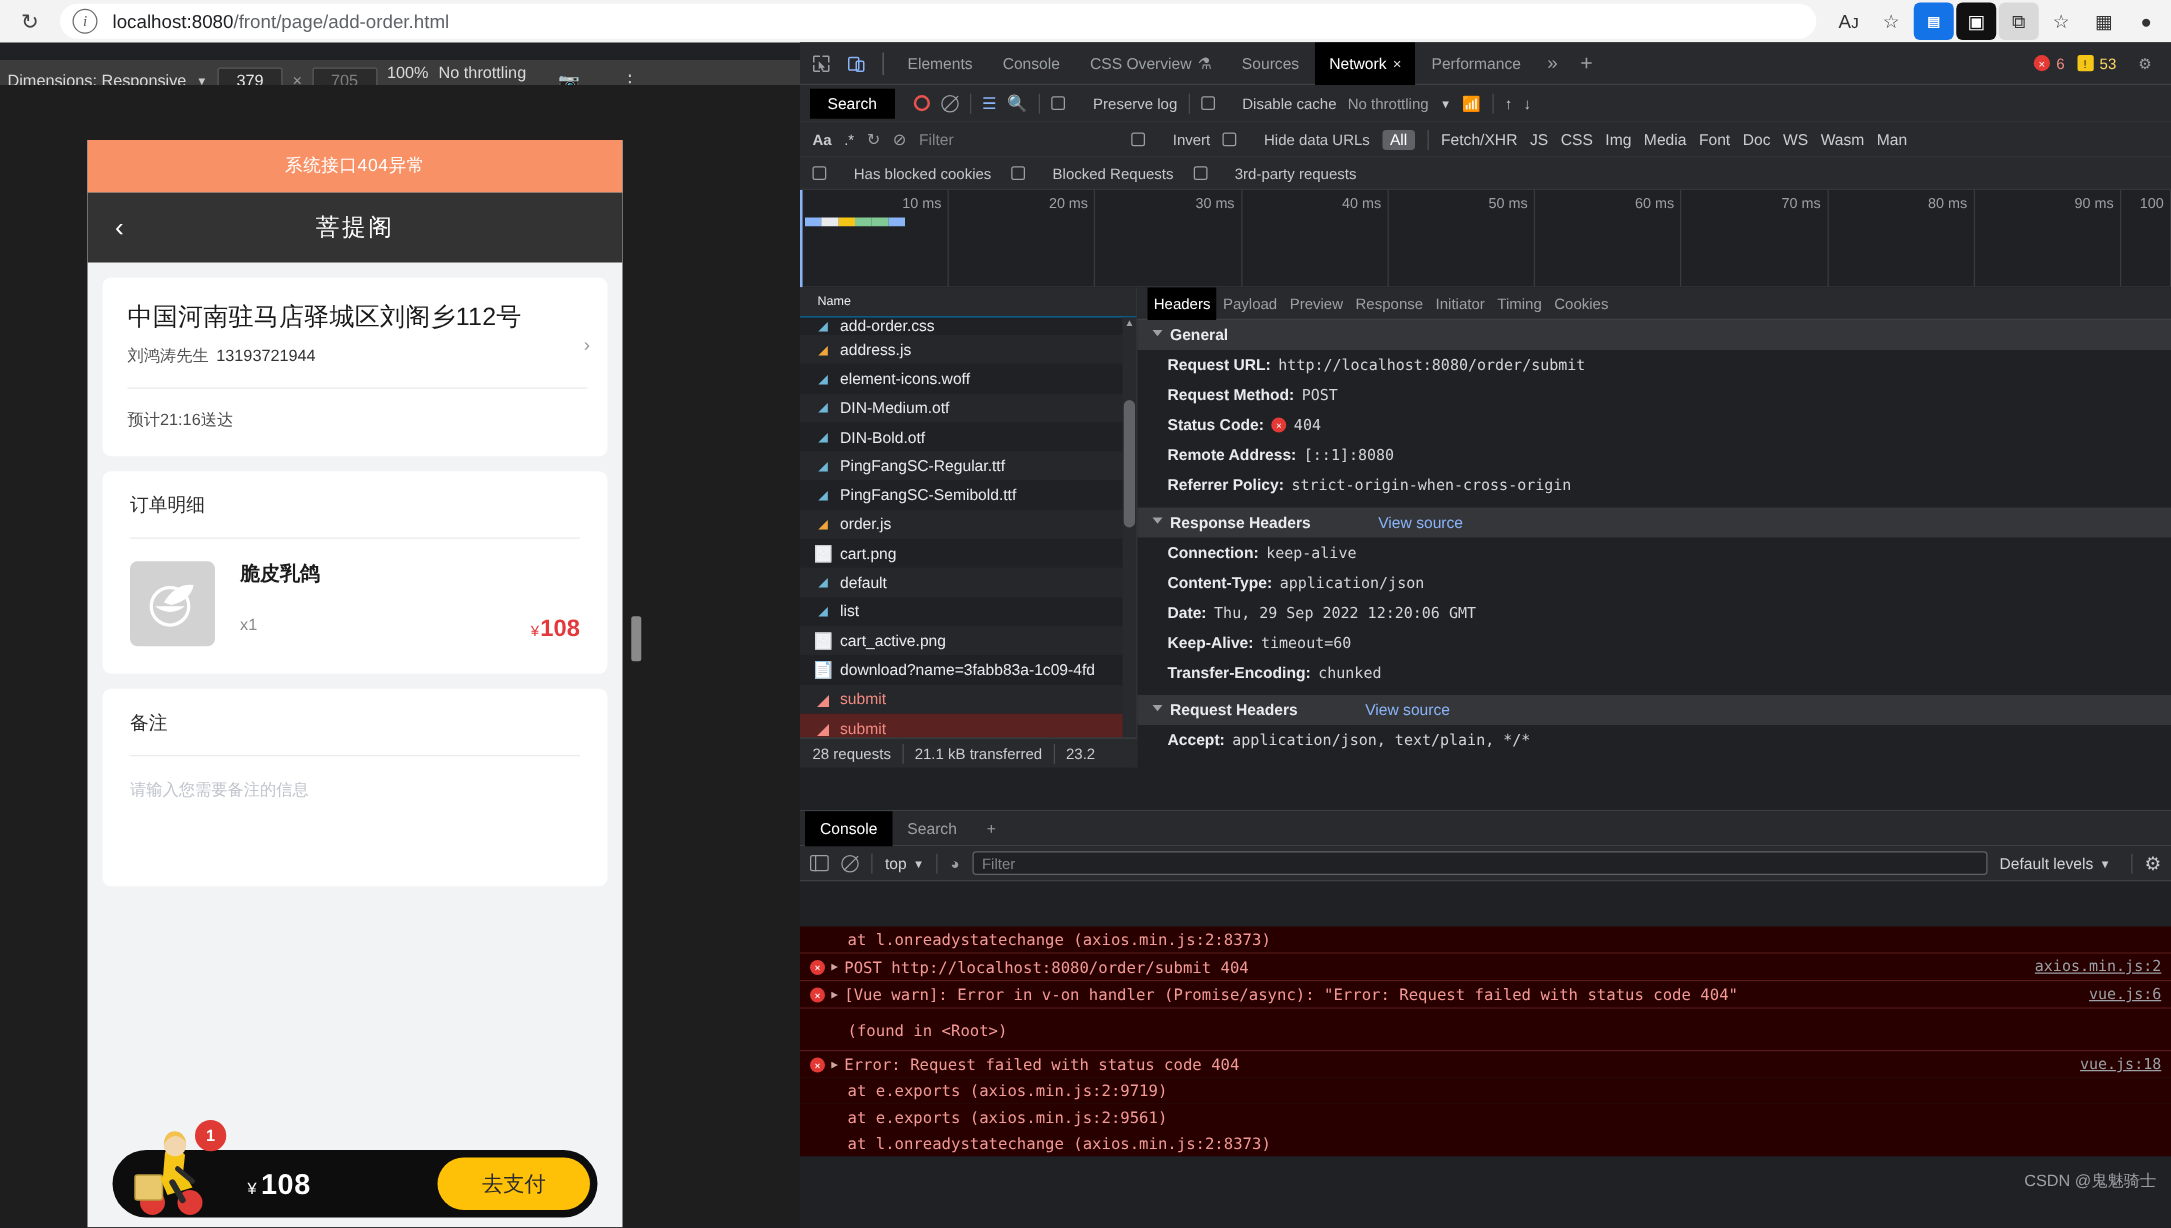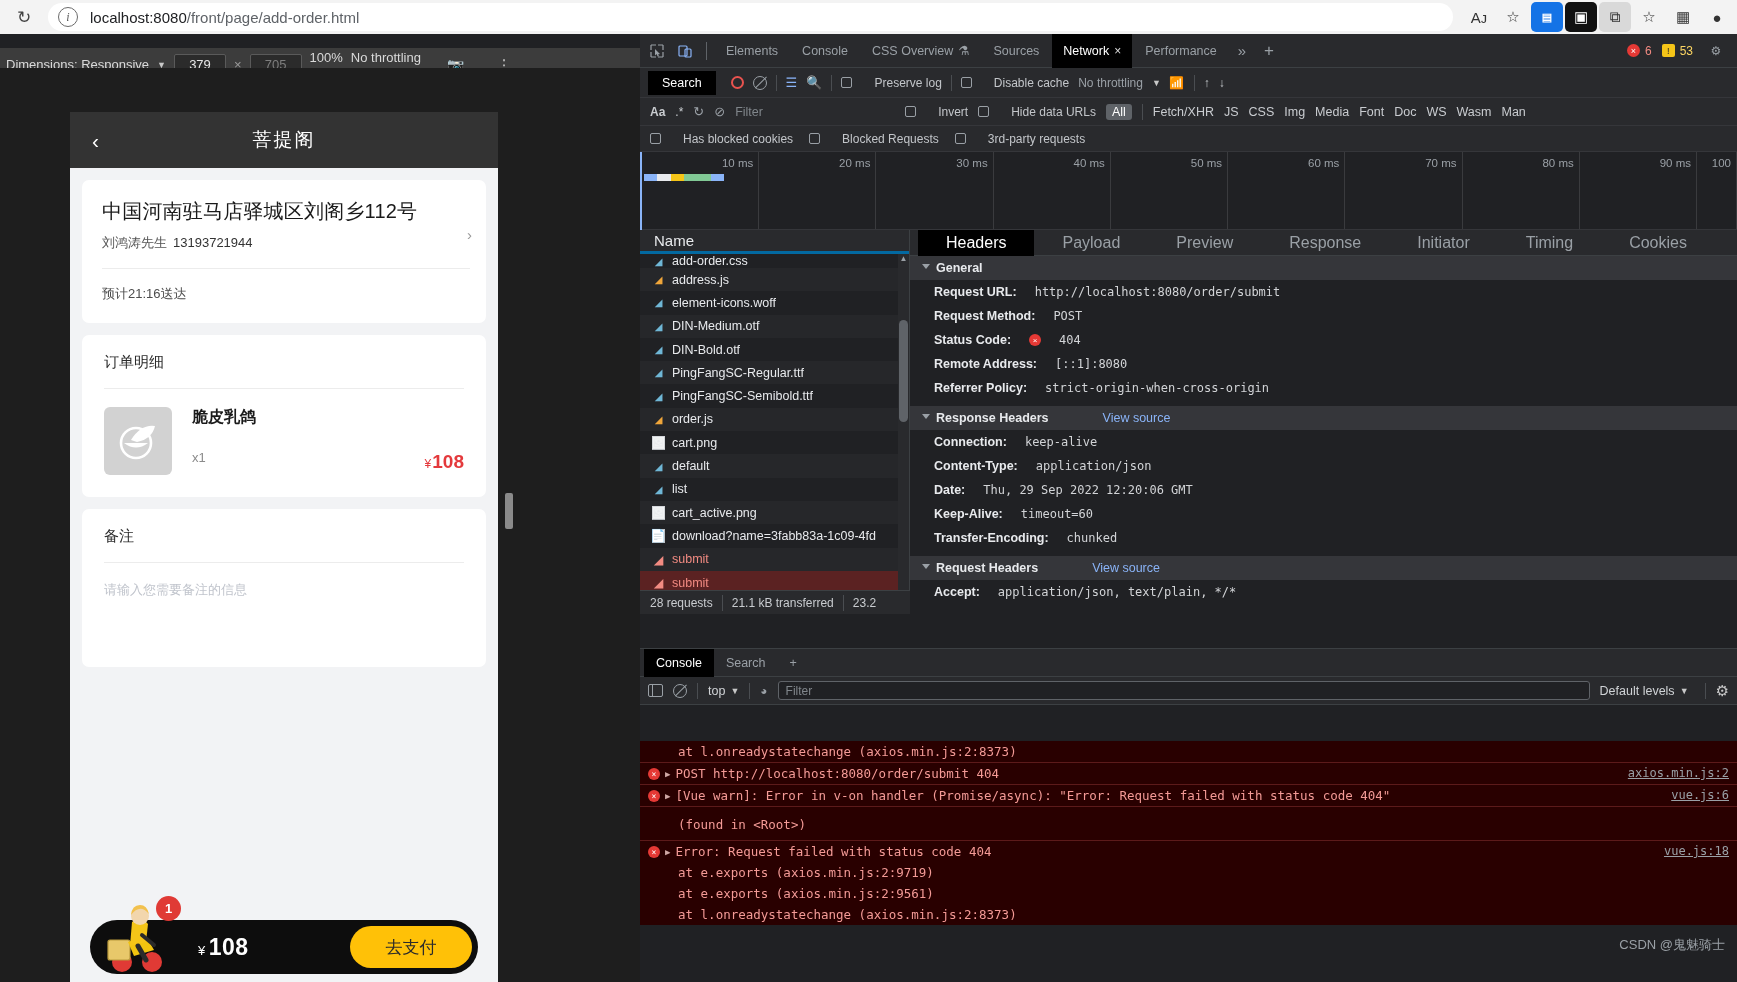--- a/index.html
+++ b/index.html
@@ -211,22 +211,22 @@
   }
   .tl-tick span { position: absolute; right: 5px; top: 5px; color: #9aa0a6; font-size: 11.5px; }
   .tl-overlay { position: absolute; left: 2px; top: 22px; width: 80px; height: 7px; display: flex; }
   .tl-overlay i { flex: 1; height: 7px; }
   .tl-sel { position: absolute; left: 0; top: 0; width: 2px; height: 78px; background: #8ab4f8; }
 
   
   .net-body { display: flex; height: 384px; }
   .req-list { width: 270px; background: #202124; border-right: 1px solid #3c4043; position: relative; }
   .req-head {
-    height: 24px; background: #292a2d; border-bottom: 3px solid #0369a1;
-    display: flex; align-items: center; padding-left: 14px; color: #e8eaed; font-size: 15px;
+    height: 24px; background: #292a2d; border-bottom: 1px solid #0369a1;
+    display: flex; align-items: center; padding-left: 14px; color: #e8eaed; font-size: 10px;
   }
   .req-rows { position: relative; height: 360px; overflow: hidden; }
   .req-row {
     height: 23.3px; display: flex; align-items: center; padding-left: 12px;
     color: #e8eaed; font-size: 12.5px; gap: 7px; white-space: nowrap;
   }
   .req-row.alt { background: #26272a; }
   .req-row.err { color: #f28b82; }
   .req-row.selected { background: #5b2222; color: #f28b82; }
   .ricon { width: 13px; height: 14px; flex-shrink: 0; display: inline-flex; align-items: center; justify-content: center; }
@@ -245,31 +245,31 @@
     background: #292a2d; border-top: 1px solid #3c4043;
     display: flex; align-items: center; gap: 9px; padding-left: 10px;
     color: #c9ccd0; font-size: 12px;
   }
 
   .detail-pane { flex: 1; background: #202124; position: relative; }
   .det-tabs {
     height: 26px; background: #292a2d; display: flex; align-items: center;
     border-bottom: 1px solid #3c4043; padding-left: 8px;
   }
-  .det-tab { padding: 0 28px; height: 26px; display: flex; align-items: center; color: #9aa0a6; font-size: 16px; }
+  .det-tab { padding: 0 5px; height: 26px; display: flex; align-items: center; color: #9aa0a6; font-size: 12px; }
   .det-tab.active { background: #000; color: #fff; }
   .det-scroll { padding: 0; }
   .grp-head {
     background: #35363a; height: 24px; display: flex; align-items: center;
     padding-left: 12px; color: #e8eaed; font-weight: bold; font-size: 12.5px; gap: 6px;
   }
   .grp-head .vs { margin-left: 48px; color: #8ab4f8; font-weight: normal; }
   .tri { width: 0; height: 0; border-left: 5px solid #9aa0a6; border-top: 4px solid transparent; border-bottom: 4px solid transparent; }
   .tri.down { border-left: 4px solid transparent; border-right: 4px solid transparent; border-top: 5px solid #9aa0a6; }
-  .kv { padding: 5px 0 5px 24px; font-size: 12.5px; display: flex; align-items: center; gap: 18px; }
+  .kv { padding: 5px 0 5px 24px; font-size: 12.5px; display: flex; align-items: center; gap: 6px; }
   .kv .k { color: #e8eaed; font-weight: bold; }
   .kv .v { color: #d2d4d7; font-family: "DejaVu Sans Mono", monospace; font-size: 12px; }
   .status-x { width: 12px; height: 12px; border-radius: 50%; background: #e53935; color: #fff; font-size: 8px; display: flex; align-items: center; justify-content: center; }
 
   
   .drawer {
     position: absolute; left: 0; bottom: 0; width: 1097px; height: 334px;
     background: #202124; border-top: 1px solid #3c4043;
   }
   .dw-tabs { height: 28px; background: #292a2d; display: flex; align-items: center; padding-left: 4px; border-bottom: 1px solid #3c4043; }
@@ -344,20 +344,21 @@
         <span>No throttling</span>
         <span class="caret">▼</span>
       </div>
     <div class="dev-icon" style="margin-left:18px">📷</div>
     <div class="dots-v" style="margin-left:24px">⋮</div>
   </div>
 
   <div class="viewport-area">
     <div class="phone">
 
+      <div class="err-banner">系统接口404异常</div>
 
       <div class="nav-bar">
         <div class="nav-back">‹</div>
         <div class="nav-title">菩提阁</div>
       </div>
 
       <div class="card addr-card">
         <div class="addr-line">中国河南驻马店驿城区刘阁乡112号</div>
         <div class="addr-sub"><span>刘鸿涛先生</span><span class="phone-n">13193721944</span></div>
         <div class="addr-chev">›</div>

